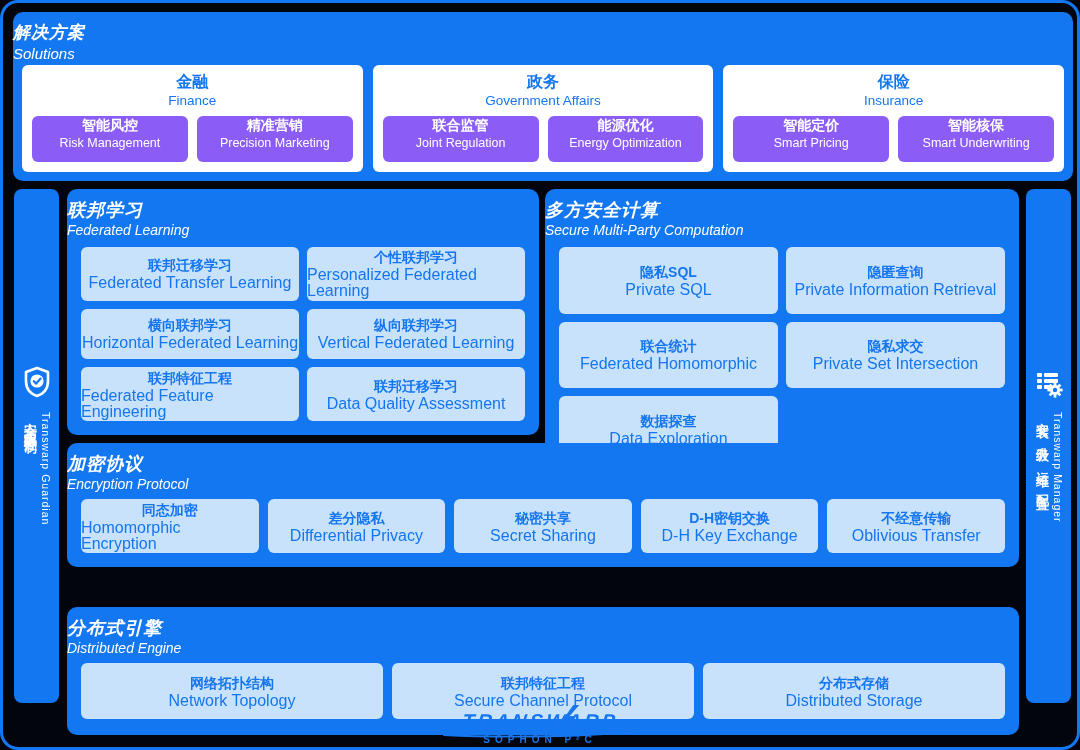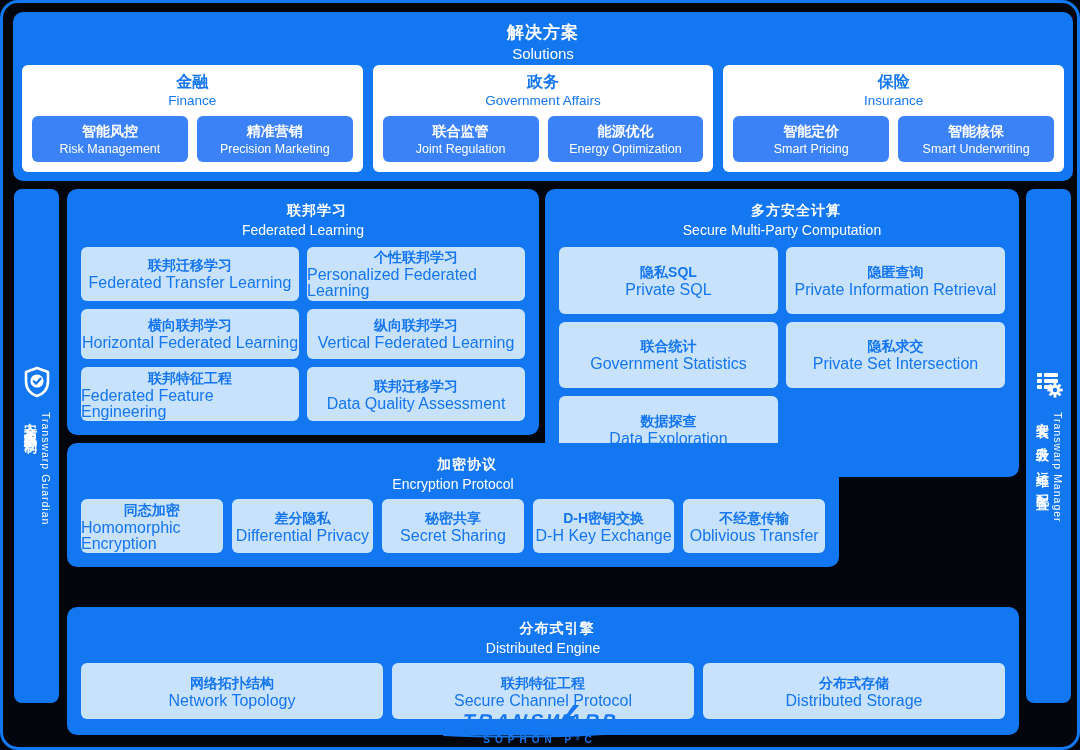--- a/index.html
+++ b/index.html
@@ -16,53 +16,53 @@
     border-radius: 18px;
     background: #02060c;
   }
 
   
   .solutions-panel {
     position: absolute; left: 10px; top: 9px; width: 1060px; height: 169px;
     background: #1377F2; border-radius: 10px;
     display: flex; flex-direction: column;
   }
-  .panel-head { text-align: center; padding-top: 9px; }
+  .panel-head { text-align: left; padding-top: 9px; font-style: italic; }
   .panel-head .zh { color: #fff; font-size: 17px; font-weight: bold; line-height: 23px; letter-spacing: 1px; }
   .panel-head .en { color: #fff; font-size: 15px; line-height: 19px; }
   .sol-cards {
     flex: 1; display: flex; gap: 10px; margin: 2px 9px 9px 9px;
   }
   .sol-card {
     flex: 1; background: #ffffff; border-radius: 6px;
     display: flex; flex-direction: column;
   }
   .sol-card-head { text-align: center; padding-top: 6px; }
   .sol-card-head .zh { color: #1476F0; font-size: 16px; font-weight: bold; line-height: 21px; }
   .sol-card-head .en { color: #1476F0; font-size: 13.5px; line-height: 17px; }
   .sol-items { flex: 1; display: flex; gap: 9px; margin: 7px 10px 10px 10px; }
   .sol-item {
-    flex: 1; background: #3b82f6; border-radius: 6px;
-    display: flex; flex-direction: column; align-items: center; justify-content: center;
+    flex: 1; background: #8b5cf6; border-radius: 6px;
+    display: flex; flex-direction: column; align-items: center; justify-content: flex-start;
   }
   .sol-item .zh { color: #fff; font-size: 14px; font-weight: bold; line-height: 19px; }
   .sol-item .en { color: #fff; font-size: 12.5px; line-height: 16px; }
 
   
   .mid-panel {
     position: absolute; background: #1377F2; border-radius: 10px;
     display: flex; flex-direction: column;
   }
   #panel-fl  { left: 64px;  top: 186px; width: 472px; height: 246px; }
   #panel-mpc { left: 542px; top: 186px; width: 474px; height: 288px; }
-  #panel-enc { left: 64px;  top: 440px; width: 772px; height: 124px; }
+  #panel-enc { left: 64px;  top: 440px; width: 952px; height: 124px; }
   #panel-eng { left: 64px;  top: 604px; width: 952px; height: 128px; }
 
   .mid-panel .panel-head { padding-top: 10px; }
-  .mid-panel .panel-head .zh { font-size: 14px; line-height: 22px; margin-left: 28px; }
+  .mid-panel .panel-head .zh { font-size: 18px; line-height: 22px; }
   .mid-panel .panel-head .en { font-size: 14px; line-height: 18px; }
 
   .grid-2 {
     flex: 1; display: grid; grid-template-columns: 1fr 1fr; gap: 8px;
     margin: 8px 14px 14px 14px;
   }
   .row-5 { flex: 1; display: grid; grid-template-columns: repeat(5, 1fr); gap: 9px; margin: 6px 14px 14px 14px; }
   .row-3 { flex: 1; display: grid; grid-template-columns: repeat(3, 1fr); gap: 9px; margin: 6px 14px 16px 14px; }
 
   .item {
@@ -262,21 +262,21 @@
       <div class="item">
         <div class="zh">隐私SQL</div>
         <div class="en">Private SQL</div>
       </div>
       <div class="item">
         <div class="zh">隐匿查询</div>
         <div class="en">Private Information Retrieval</div>
       </div>
       <div class="item">
         <div class="zh">联合统计</div>
-        <div class="en">Government Statistics</div>
+        <div class="en">Federated Homomorphic</div>
       </div>
       <div class="item">
         <div class="zh">隐私求交</div>
         <div class="en">Private Set Intersection</div>
       </div>
       <div class="item">
         <div class="zh">数据探查</div>
         <div class="en">Data Exploration</div>
       </div>
     </div>

